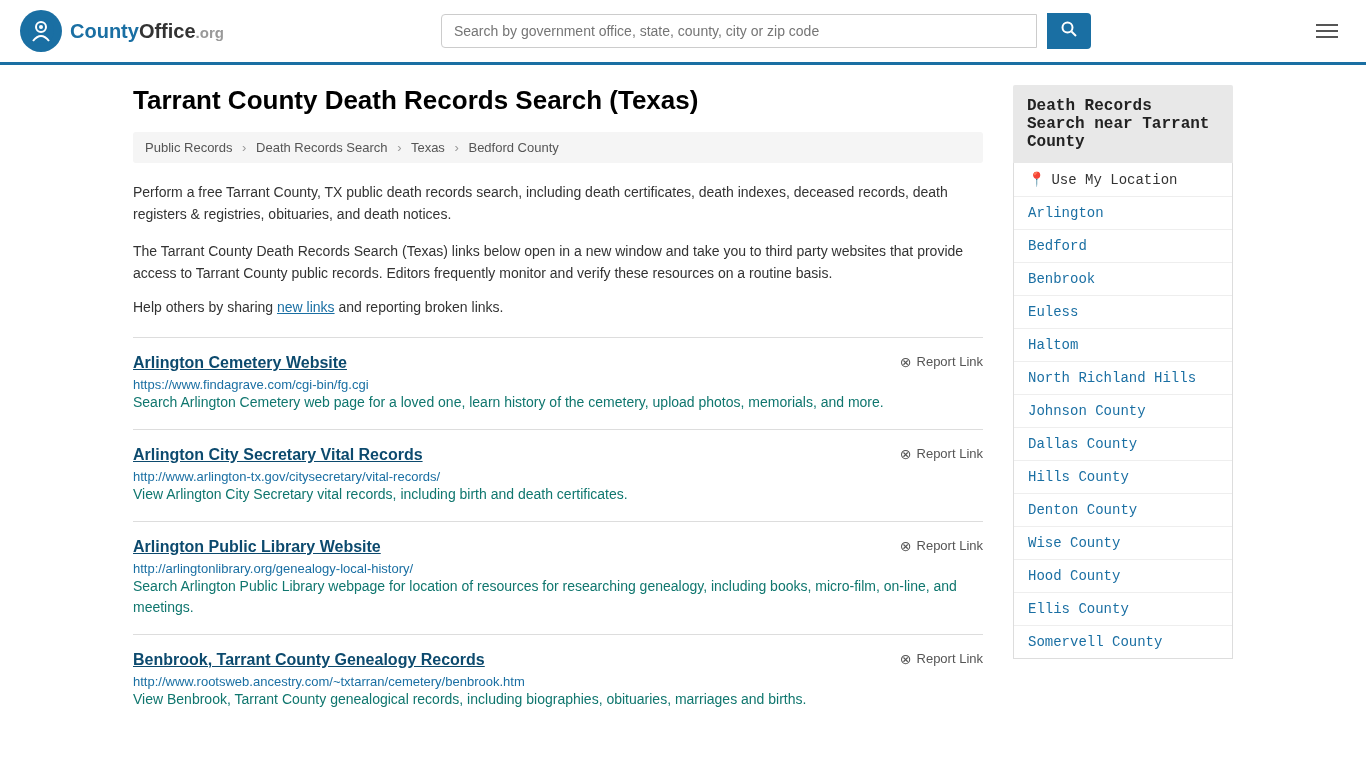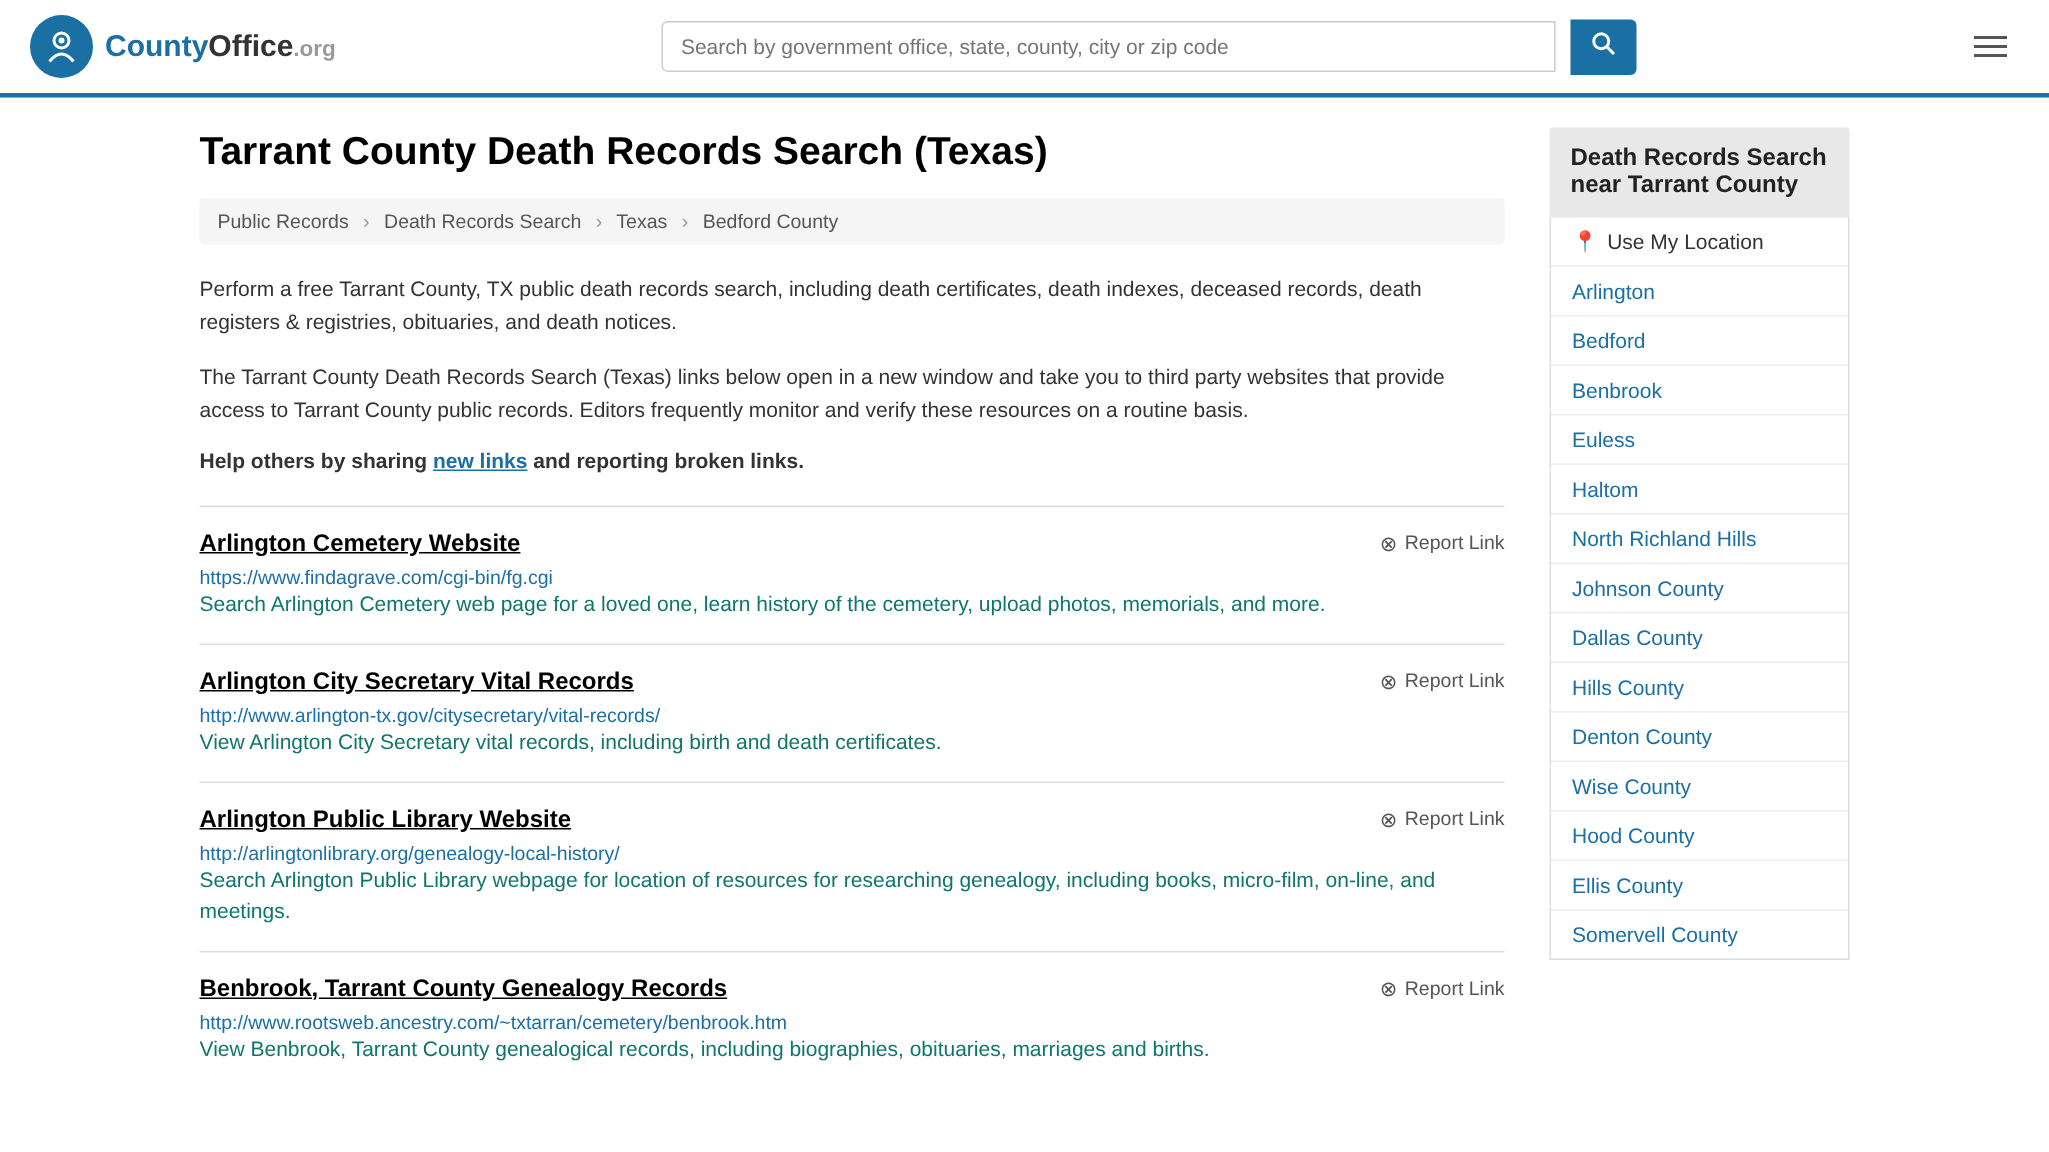--- a/index.html
+++ b/index.html
@@ -82,22 +82,23 @@
       max-width: 1140px;
       margin: 0 auto;
       padding: 20px 20px;
       display: flex;
       gap: 30px;
     }
     #main-content {
       flex: 1;
     }
     #sidebar {
-      width: 200px;
+      width: 220px;
       flex-shrink: 0;
+      font-family: Liberation Mono, monospace;
     }
 
     
     #page-title {
       font-size: 26px;
       font-weight: bold;
       color: #000000;
       margin-bottom: 16px;
     }
 
@@ -120,37 +121,36 @@
     .desc-para {
       margin-bottom: 14px;
       line-height: 1.6;
       font-size: 14px;
       color: #333;
     }
     #help-text {
       margin-bottom: 22px;
       font-size: 14px;
       color: #333;
-      font-weight: bold;
     }
     #help-text a { color: #1a6fa3; }
 
     
     .result-item {
       border-top: 1px solid #ddd;
       padding: 16px 0;
     }
     .result-header {
       display: flex;
       align-items: flex-start;
       justify-content: space-between;
       margin-bottom: 4px;
     }
     .result-title a {
-      color: #000000;
+      color: #0c4a6e;
       font-size: 16px;
       font-weight: bold;
       text-decoration: underline;
       cursor: pointer;
     }
     .report-link-btn {
       display: flex;
       align-items: center;
       gap: 5px;
       color: #555;

